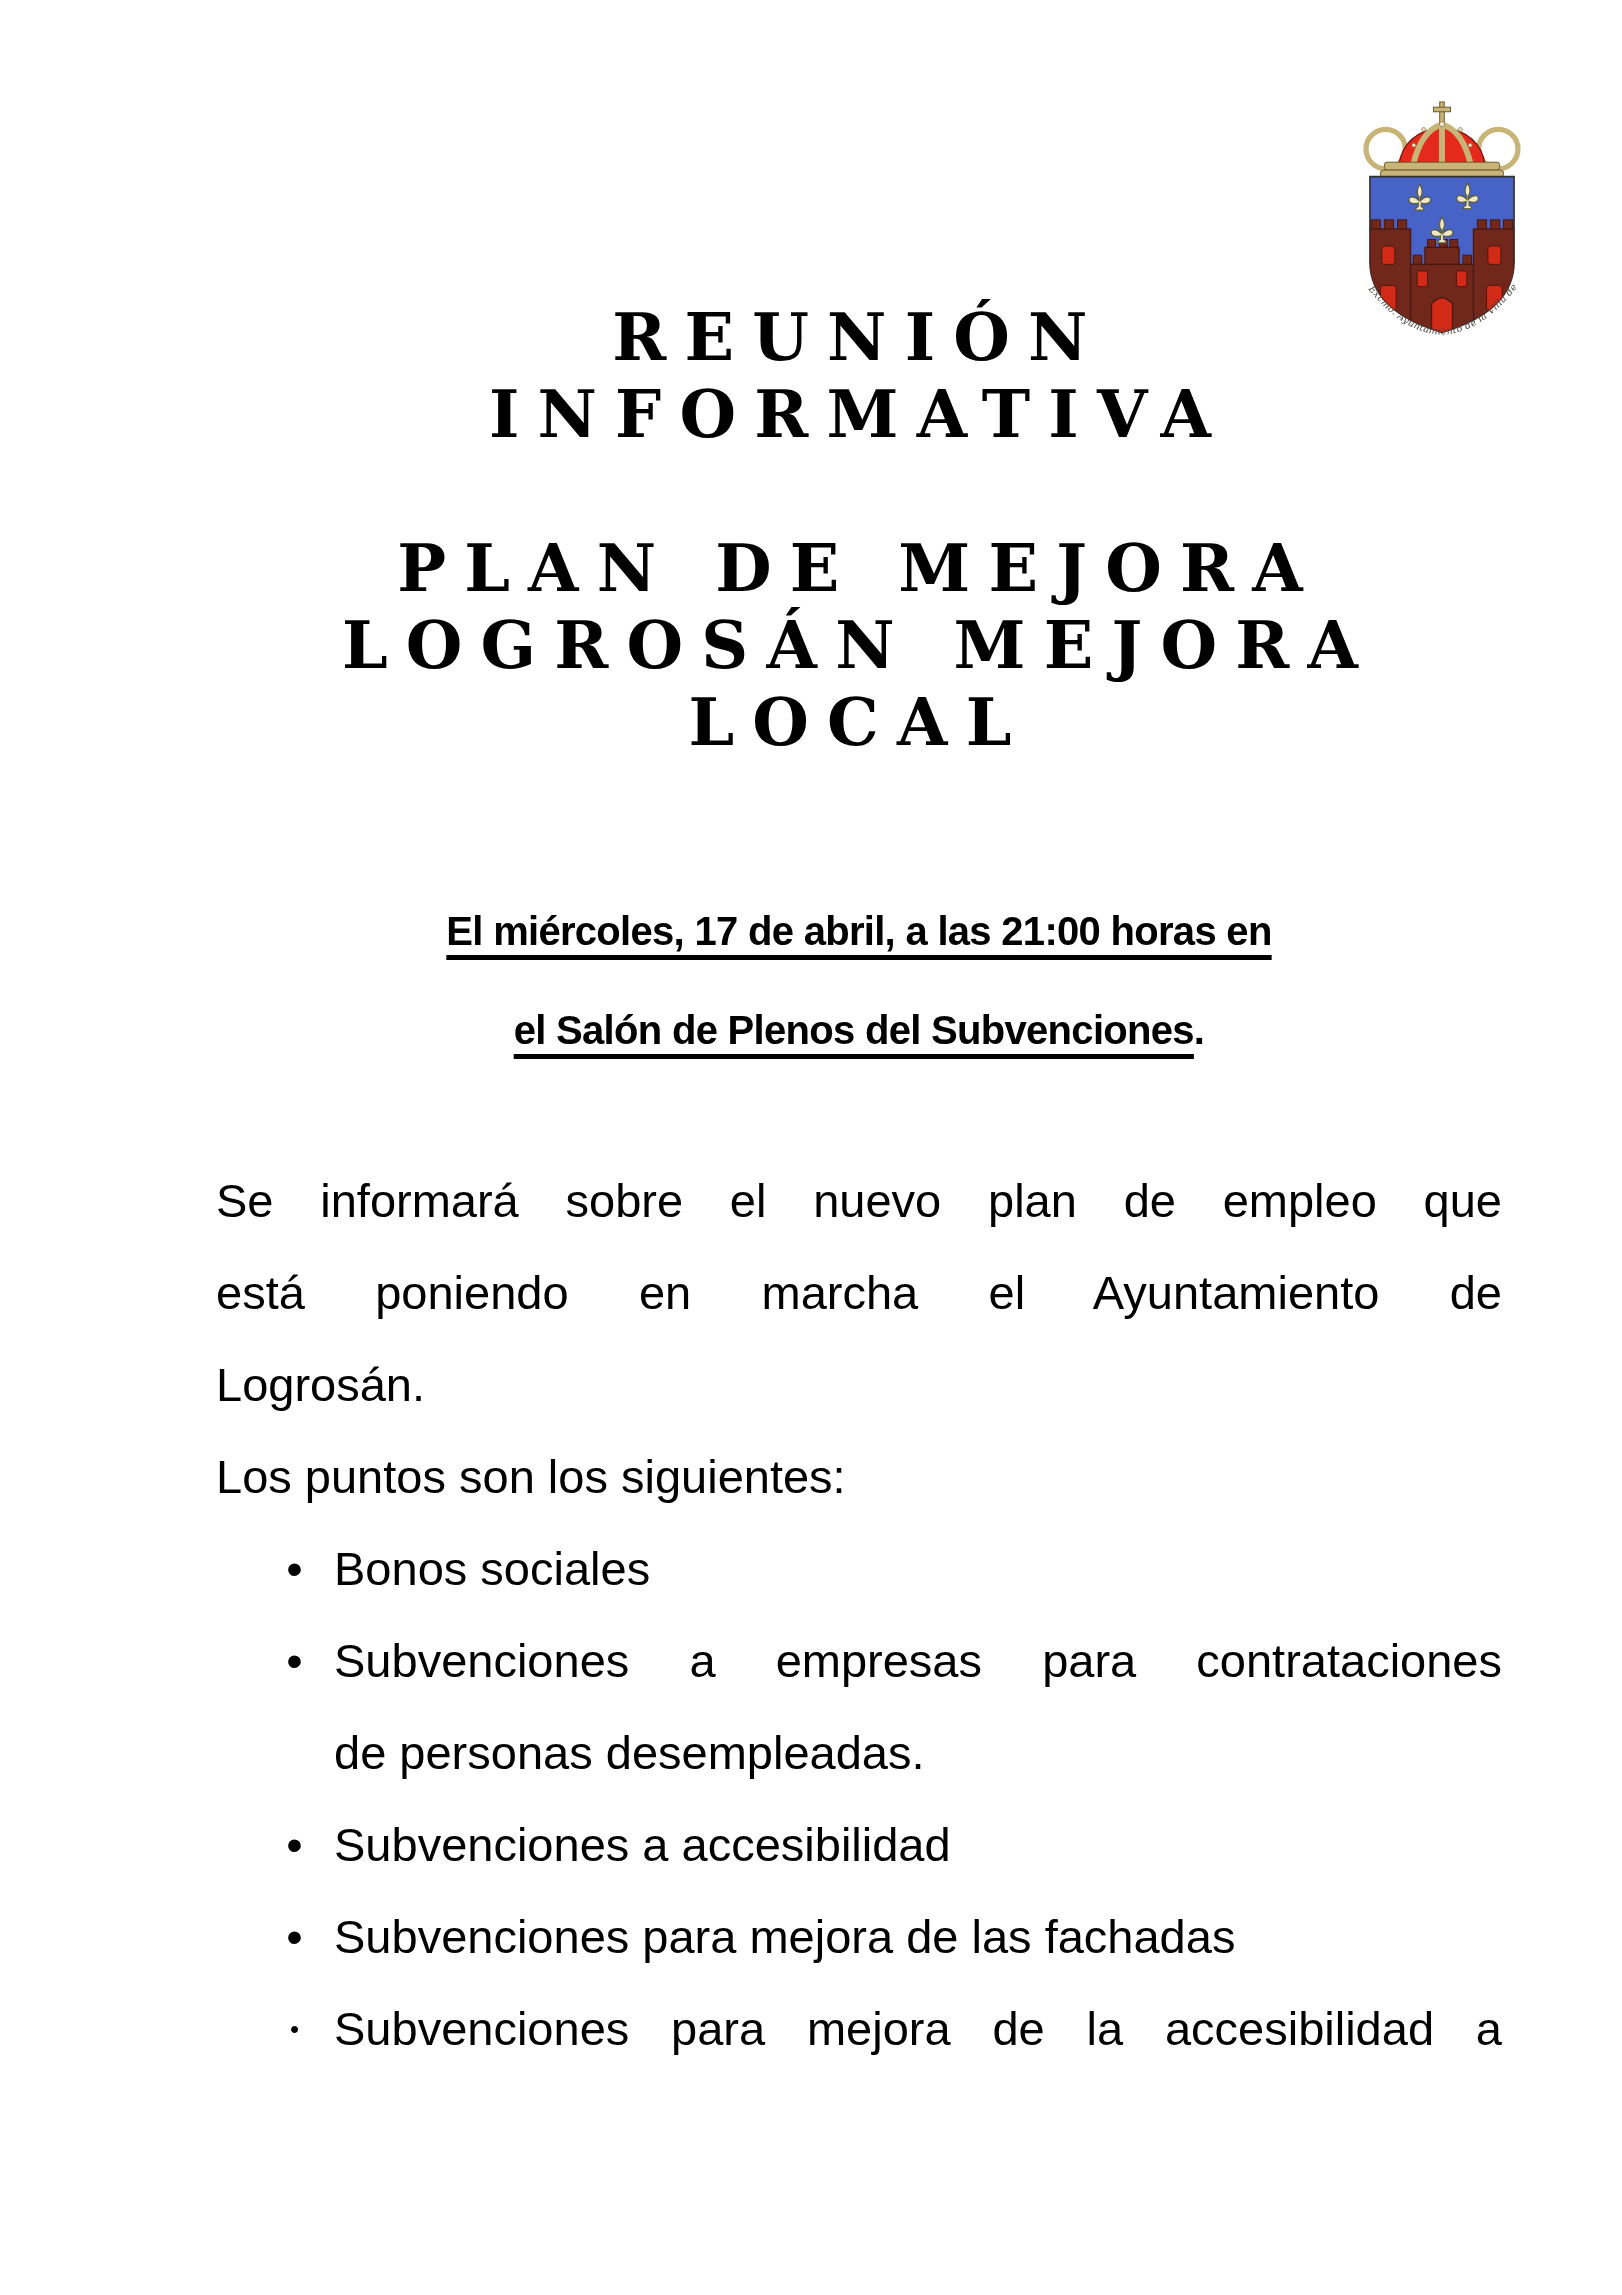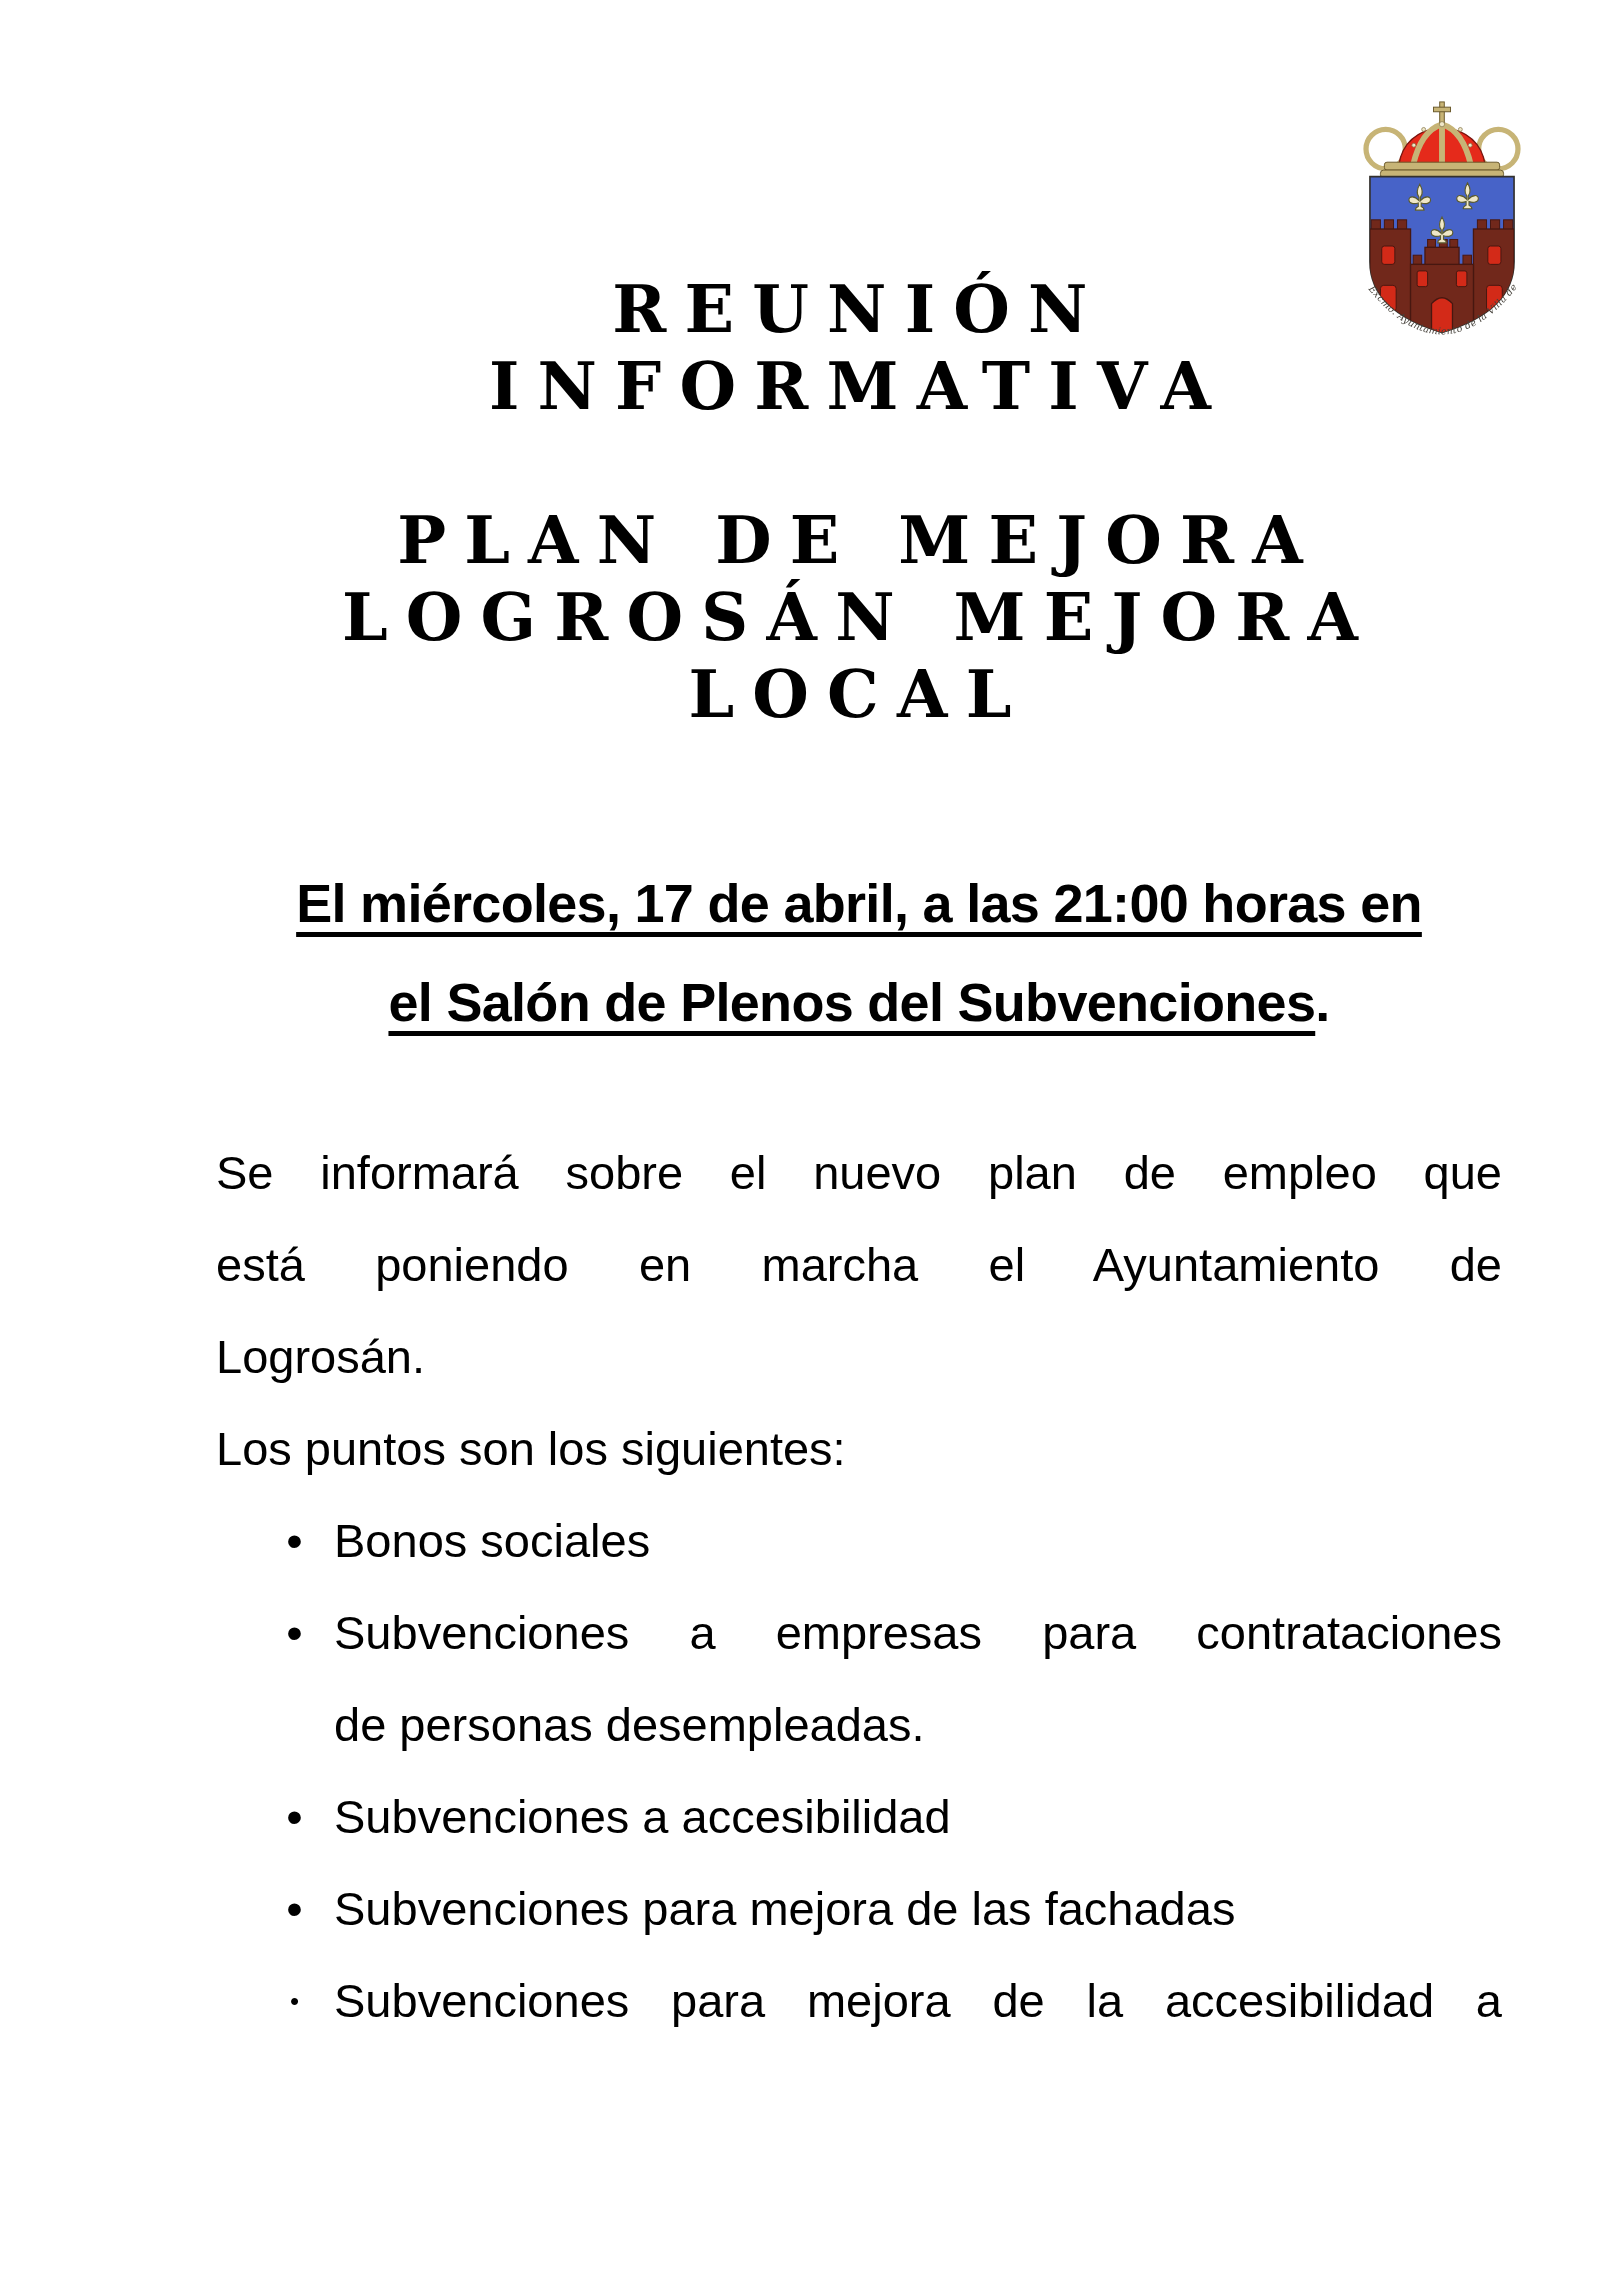--- a/index.html
+++ b/index.html
@@ -7,40 +7,41 @@
     position:relative;
     width:1622px;height:2295px;
     background:#ffffff;
     overflow:hidden;
     color:#000;
   }
   .content{
     position:absolute;inset:0;
     padding:0 120px 0 216px;
     box-sizing:border-box;
+    margin-top:28px;
   }
   
   .titles{
     margin-top:271px;
     text-align:center;
     font-family:"DejaVu Serif","Liberation Serif",serif;
     font-weight:bold;
     font-size:65px;
     line-height:77px;
     letter-spacing:0.28em;
   }
   .tline{white-space:nowrap;}
   .tline.blank{min-height:77px;}
   
   .heading{
     margin-top:121px;
     text-align:center;
     font-family:"Liberation Sans","DejaVu Sans",sans-serif;
     font-weight:bold;
-    font-size:54px;
+    font-size:40px;
     line-height:99px;
     letter-spacing:-0.7px;
   }
   .hline{white-space:nowrap;}
   .u{
     text-decoration:underline;
     text-decoration-thickness:5.2px;
     text-underline-offset:9.8px;
   }
   

